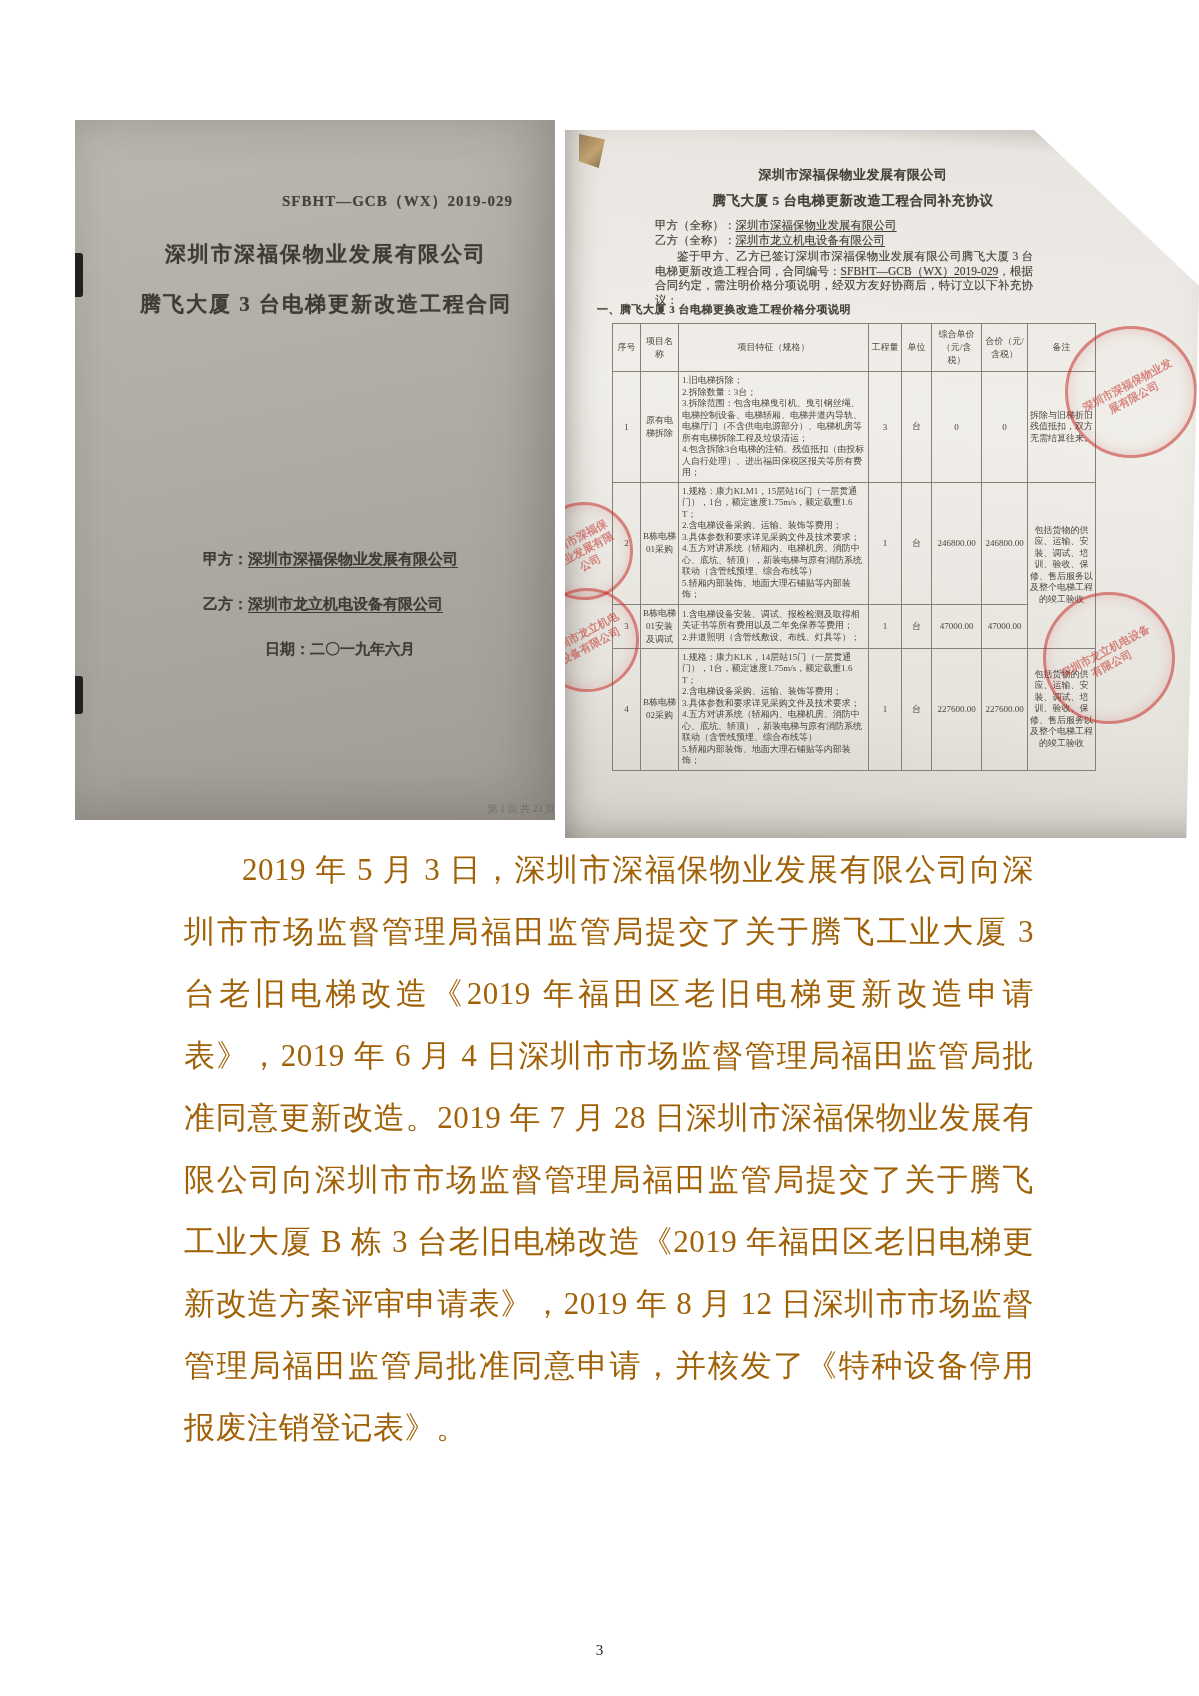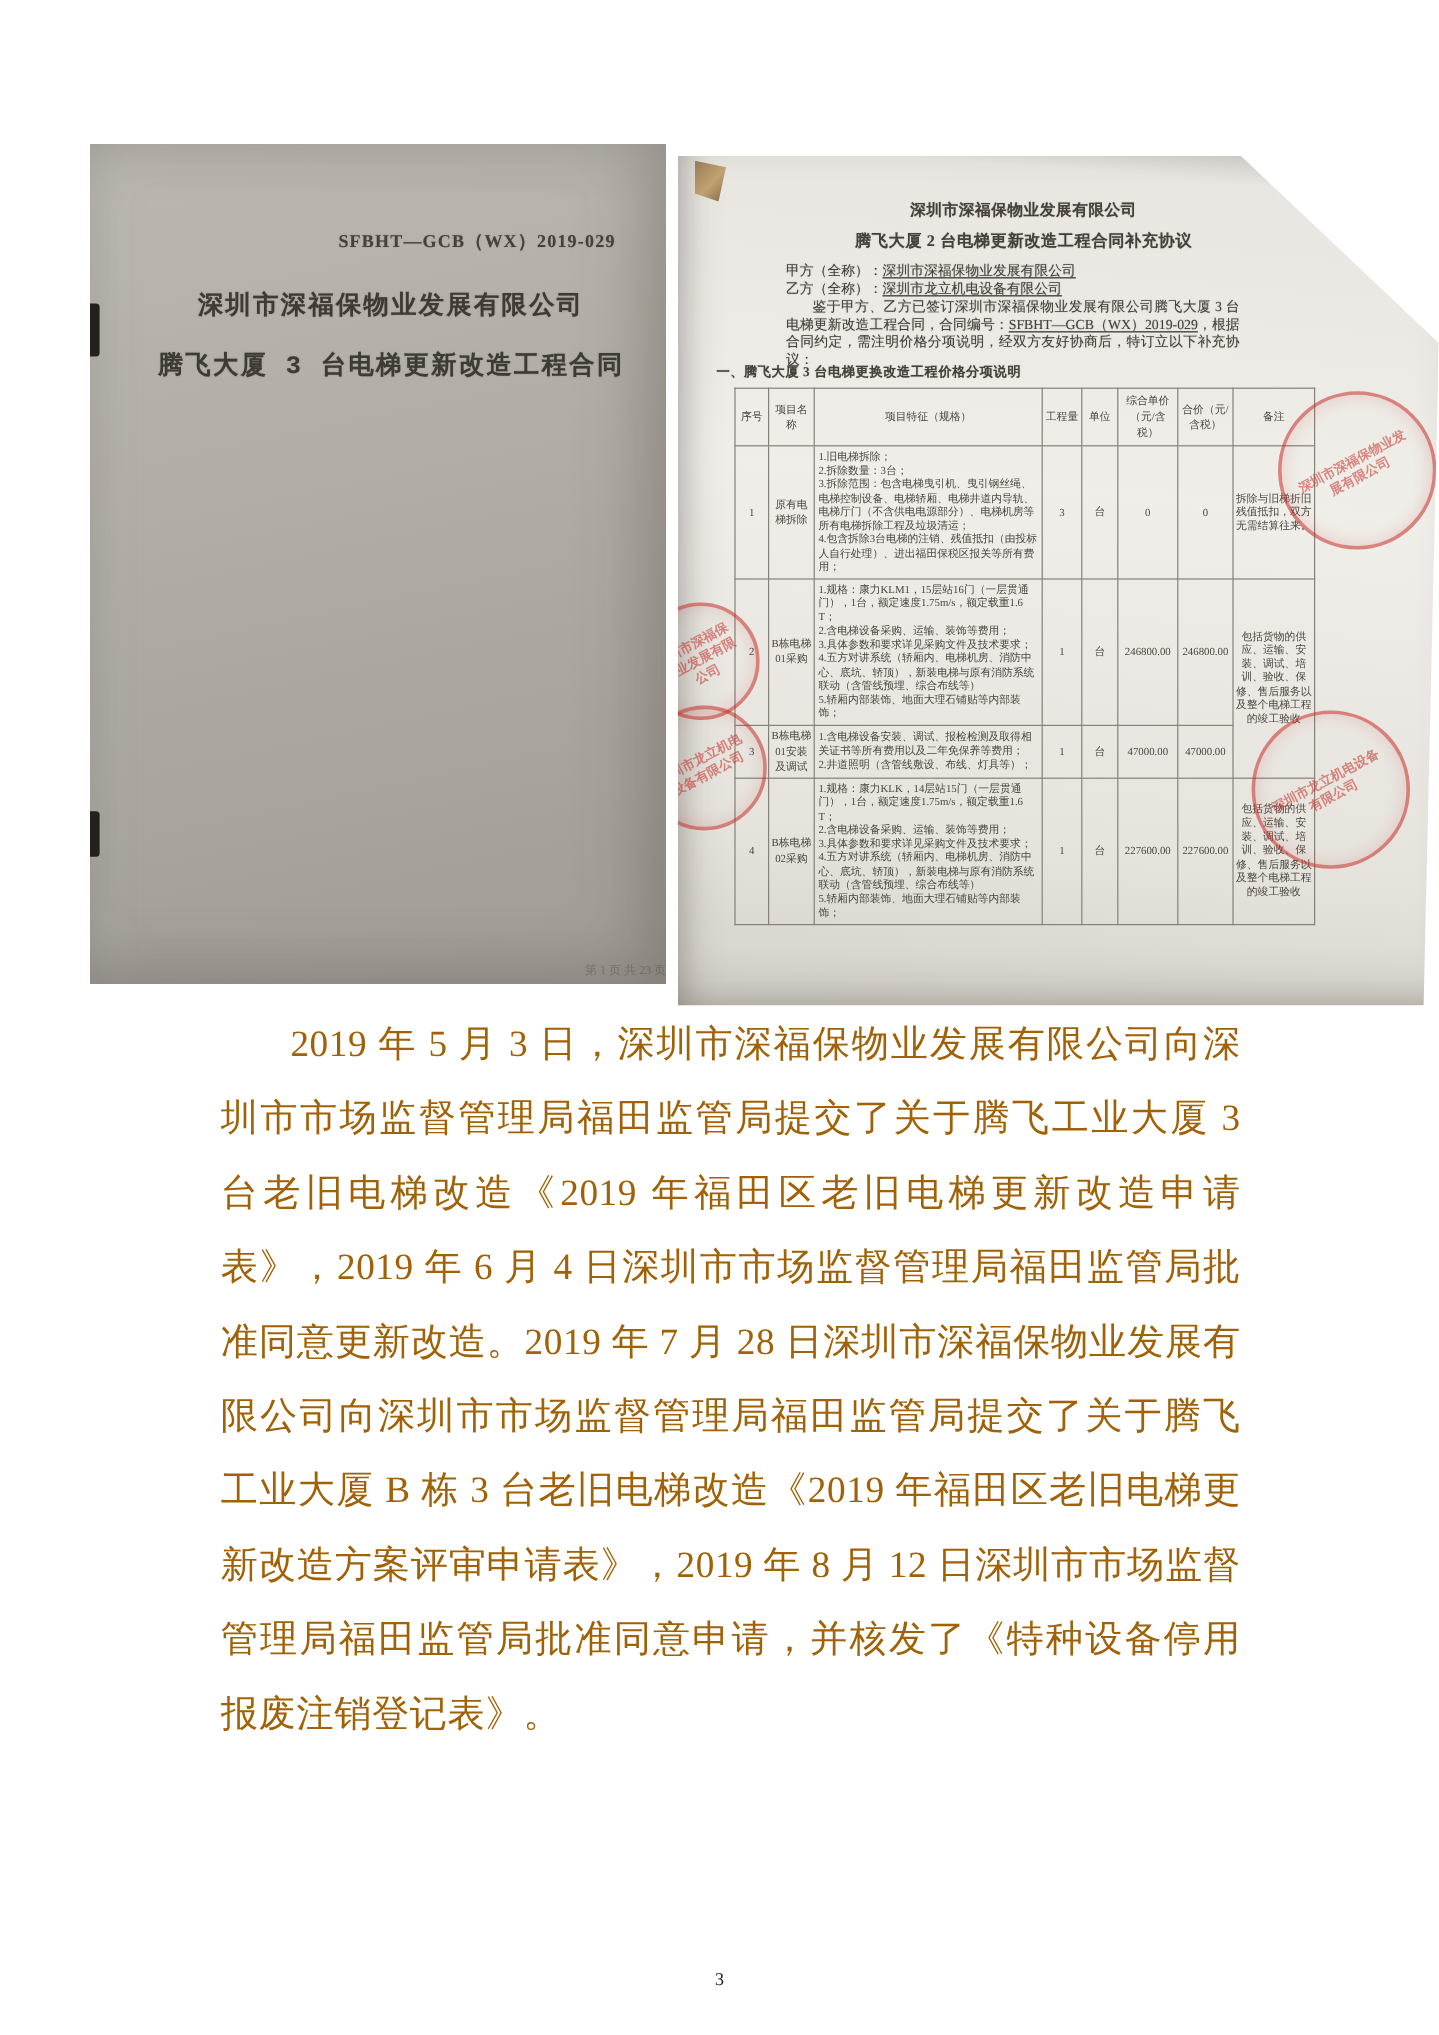--- a/index.html
+++ b/index.html
@@ -14,21 +14,21 @@
   .clip{position:absolute;left:0;width:8px;background:#23201d;border-radius:0 3px 3px 0;}
   .clip.c1{top:133px;height:44px;}
   .clip.c2{top:556px;height:38px;}
   .doc-code{position:absolute;top:72px;left:0;right:42px;text-align:right;
     font-size:15px;font-weight:bold;letter-spacing:1px;color:#45423c;
     text-shadow:0 0 1px rgba(69,66,60,.45);}
   .cover-title{position:absolute;left:0;width:100%;padding-left:22px;box-sizing:border-box;
     text-align:center;font-weight:bold;color:#3e3b35;letter-spacing:2px;
     text-shadow:0 0 1px rgba(62,59,53,.5);}
   .cover-title.t1{top:120px;font-size:21px;}
-  .cover-title.t2{top:170px;font-size:21px;font-family:Liberation Mono, monospace;}
+  .cover-title.t2{top:170px;font-size:21px;}
   .party-block{position:absolute;left:128px;top:430px;font-size:15px;color:#3e3b35;
     text-shadow:0 0 1px rgba(62,59,53,.45);}
   .party-line{margin-bottom:26px;font-weight:bold;}
   .party-line .uline{text-decoration:underline;text-underline-offset:3px;}
   .date-line{padding-left:62px;font-weight:bold;margin-top:4px;}
   .cover-footer{position:absolute;top:682px;left:0;width:100%;padding-left:70px;box-sizing:border-box;
     text-align:right;font-size:10px;color:rgba(88,84,76,.5);}
 
   
   .photo-right{position:absolute;left:565px;top:130px;width:634px;height:708px;
@@ -84,28 +84,39 @@
 </style>
 </head>
 <body>
 
 <div class="photo-left">
   <div class="clip c1"></div>
   <div class="clip c2"></div>
   <div class="doc-code">SFBHT—GCB（WX）2019-029</div>
   <div class="cover-title t1">深圳市深福保物业发展有限公司</div>
   <div class="cover-title t2">腾飞大厦 3 台电梯更新改造工程合同</div>
+  <div class="party-block">
+    <div class="party-line">
+      <span>甲方：</span><span class="uline">深圳市深福保物业发展有限公司</span>
+    </div>
+    <div class="party-line">
+      <span>乙方：</span><span class="uline">深圳市龙立机电设备有限公司</span>
+    </div>
+    <div class="date-line">
+      <span>日期：</span><span>二〇一九年六月</span>
+    </div>
+  </div>
   <div class="cover-footer">第 1 页 共 23 页</div>
 </div>
 
 <div class="photo-right">
   <div class="gold-corner"></div>
   <div class="r-content">
     <div class="r-company">深圳市深福保物业发展有限公司</div>
-    <div class="r-title">腾飞大厦 2 台电梯更新改造工程合同补充协议</div>
+    <div class="r-title">腾飞大厦 5 台电梯更新改造工程合同补充协议</div>
     <div class="r-party pa">
       <span>甲方（全称）：</span><span class="uline">深圳市深福保物业发展有限公司</span>
     </div>
     <div class="r-party pb">
       <span>乙方（全称）：</span><span class="uline">深圳市龙立机电设备有限公司</span>
     </div>
     <p class="r-preamble">
       <span>鉴于甲方、乙方已签订深圳市深福保物业发展有限公司腾飞大厦 3 台电梯更新改造工程合同，合同编号：</span><span class="uline">SFBHT—GCB（WX）2019-029</span><span>，根据合同约定，需注明价格分项说明，经双方友好协商后，特订立以下补充协议：</span>
     </p>
     <div class="r-section">一、腾飞大厦 3 台电梯更换改造工程价格分项说明</div>

